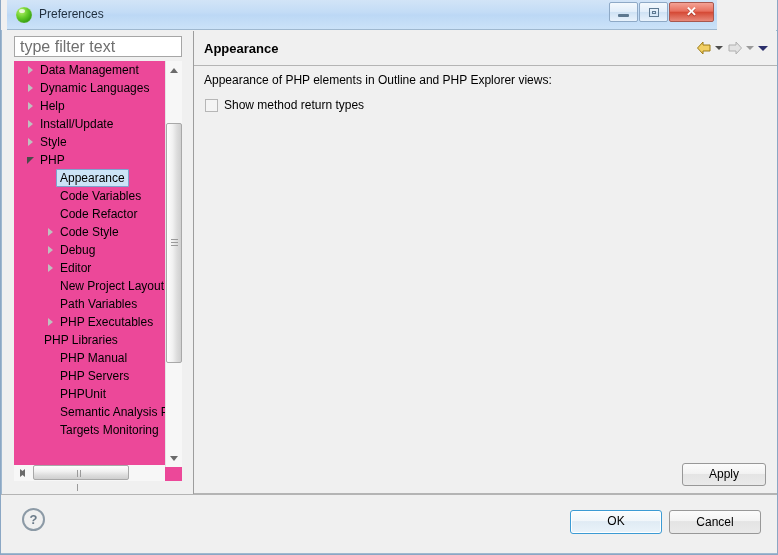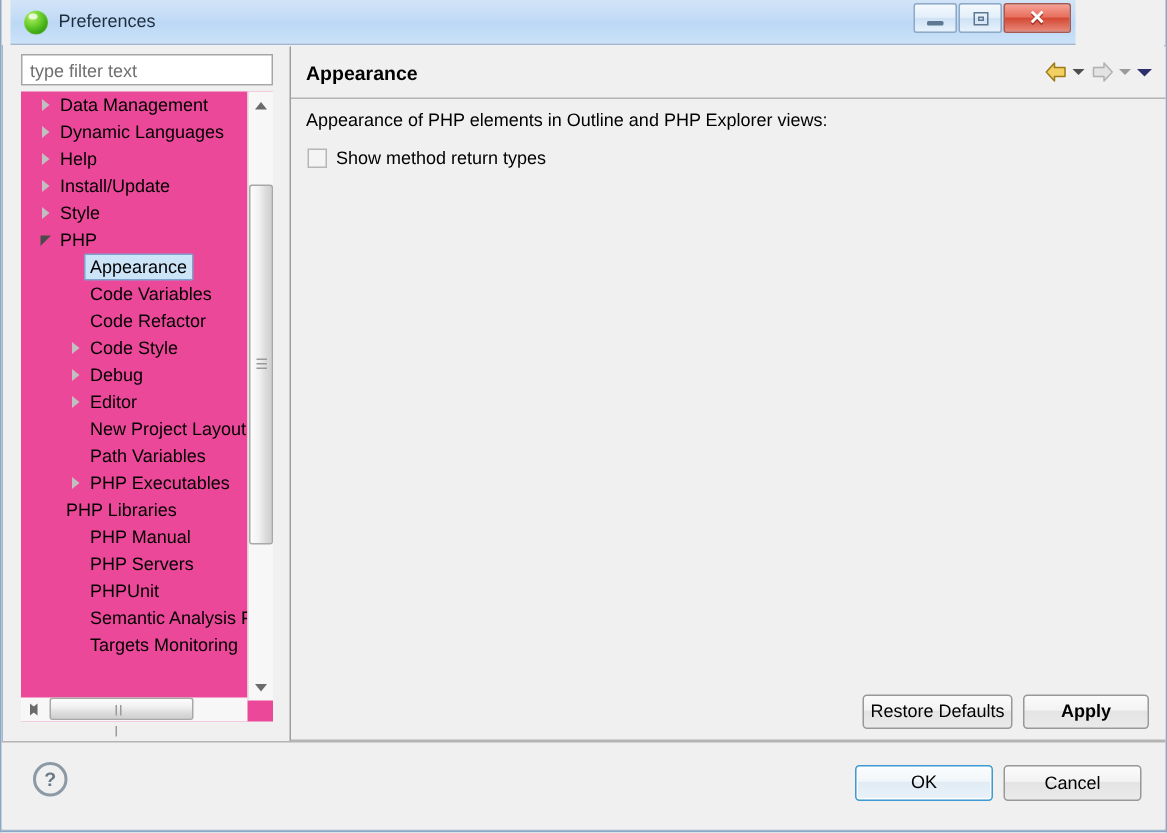--- a/index.html
+++ b/index.html
@@ -117,21 +117,21 @@
   
   .filter-box {
     position: absolute;
     left: 13px; top: 36px;
     width: 168px;
     height: 21px;
     box-sizing: border-box;
     border: 1px solid #a6a6a6;
     background: #ffffff;
     font-family: "Liberation Sans", sans-serif;
-    font-size: 12px;
+    font-size: 16px;
     color: #6f6f6f;
     padding: 0 0 0 5px;
     line-height: 19px;
     outline: none;
   }
   .filter-box::placeholder { color: #6f6f6f; opacity: 1; }
 
   
   .tree-panel {
     position: absolute;
@@ -394,21 +394,20 @@
     width: 100px;
     height: 23px;
     line-height: 21px;
   }
   .btn-apply {
     position: absolute;
     left: 488px; top: 432px;
     width: 84px;
     height: 23px;
     line-height: 21px;
-    font-weight: bold;
   }
 
   .content-sep {
     position: absolute;
     left: 0; top: 462px;
     width: 584px;
     height: 1px;
     background: #b4b4b4;
   }
 
@@ -617,21 +616,20 @@
     </div>
 
     <div class="content-body">
       <div class="desc">Appearance of PHP elements in Outline and PHP Explorer views:</div>
       <div class="cbrow">
         <span class="cbox"></span>
         <span class="cb-label">Show method return types</span>
       </div>
     </div>
 
-    <div class="btn btn-restore">Restore Defaults</div>
     <div class="btn btn-apply">Apply</div>
     <div class="content-sep"></div>
   </div>
 
   <div class="bottombar"></div>
   <div class="help-icon">?</div>
   <div class="btn btn-cancel">Cancel</div>
   <div class="btn btn-ok">OK</div>
 
 </div>

